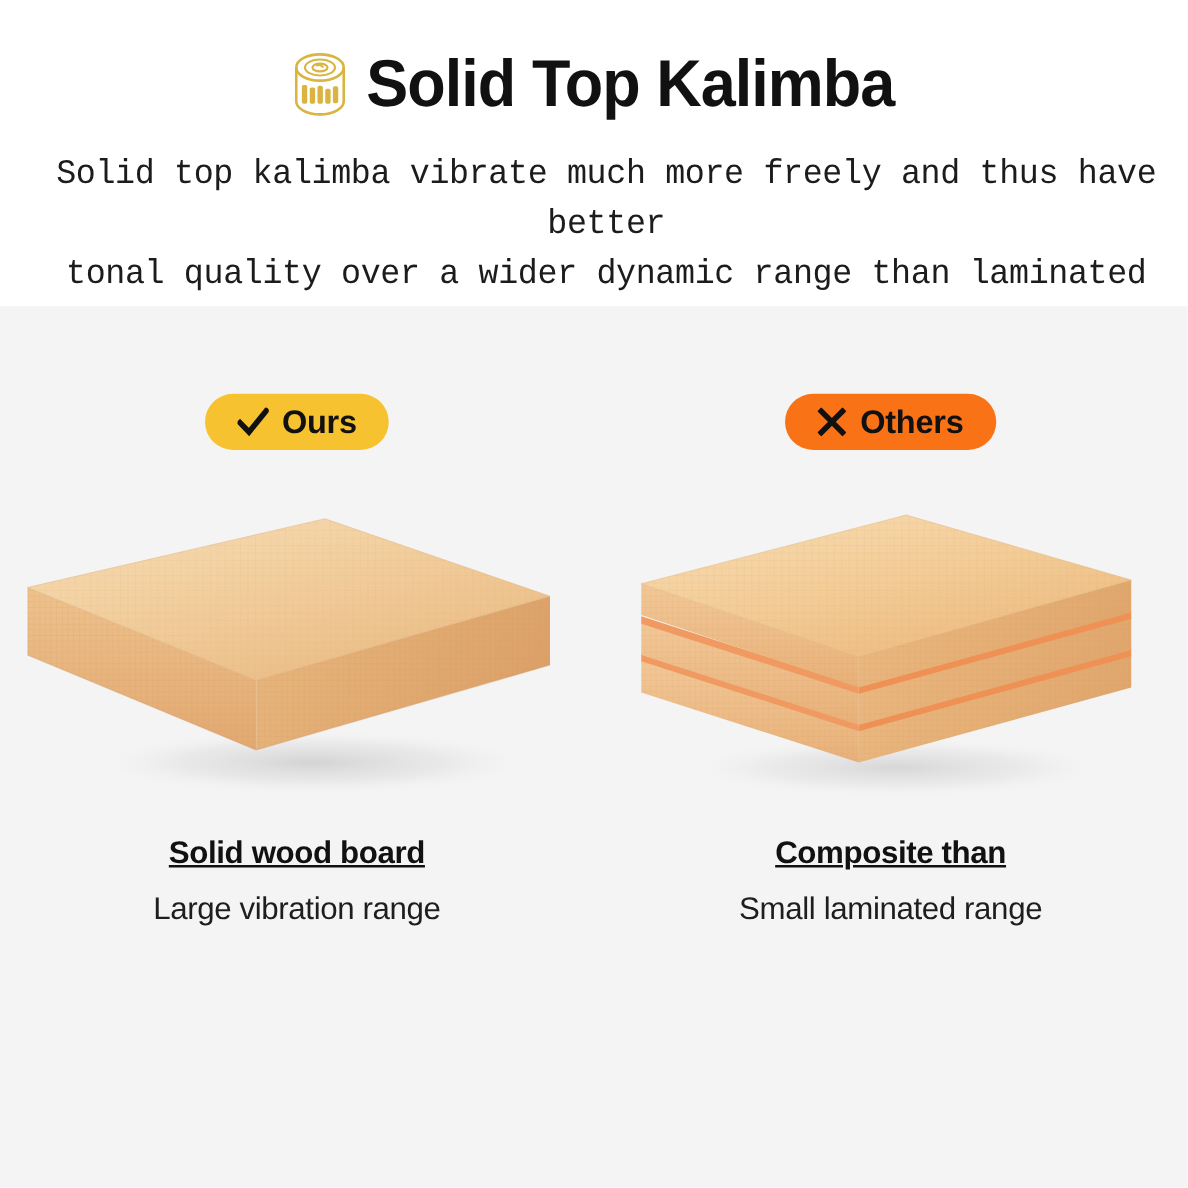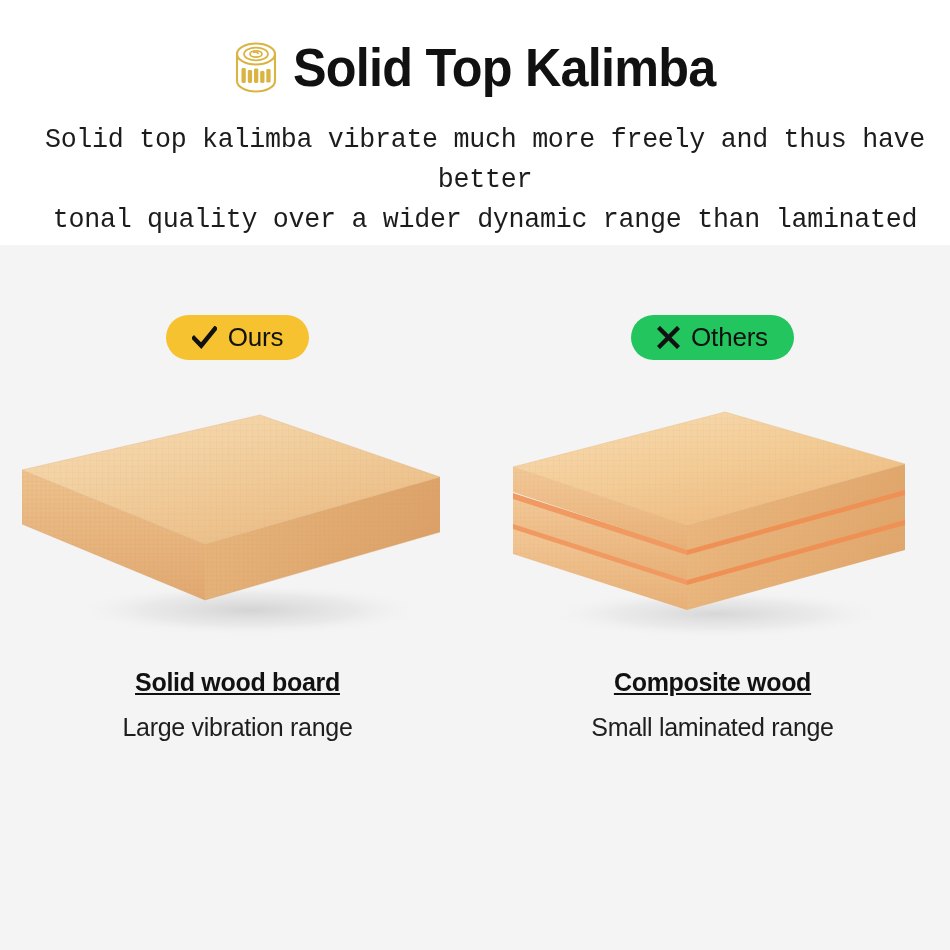--- a/index.html
+++ b/index.html
@@ -43,25 +43,25 @@
     background:#f4f4f4;
   }
   .columns { display:flex; width:950px; }
   .col { width:475px; position:relative; }
 
   
   .badge-wrap { display:flex; justify-content:center; padding-top:70px; }
   .badge {
     display:inline-flex; align-items:center; gap:11px;
     height:45px; padding:0 26px; border-radius:23px;
-    font-size:26px; font-weight:normal; color:#111111;
+    font-size:26px; font-weight:bold; color:#111111;
     letter-spacing:-0.2px; white-space:nowrap;
   }
   .badge.ours   { background:#f6c230; }
-  .badge.others { background:#22c55e; }
+  .badge.others { background:#f97316; }
   .badge .mark { font-size:25px; font-weight:bold; line-height:1; display:block; }
   .badge .mark svg { display:block; }
 
   
   .board-stage {
     position:relative; width:475px; height:270px; margin-top:22px;
   }
   .board-stage svg { position:absolute; left:0; top:0; }
 
   
@@ -563,21 +563,21 @@
             <polygon points="38,85 250,30 430,82 212,143" fill="url(#cGridTop)"></polygon>
             <polygon points="38,85 212,143 212,168 38,110" fill="url(#cFront)"></polygon>
             <polygon points="38,85 212,143 212,168 38,110" fill="url(#cGridFace)"></polygon>
             <polygon points="212,143 430,82 430,108 212,168" fill="url(#cSide)"></polygon>
             <polygon points="212,143 430,82 430,108 212,168" fill="url(#cGridFace)"></polygon>
 
             <polygon points="38,85 250,30 430,82 212,143" fill="none" stroke="#e3b87f" stroke-width="0.8" opacity="0.5"></polygon>
           </svg>
         </div>
 
-        <div class="caption-main">Composite wood</div>
+        <div class="caption-main">Composite than</div>
         <div class="caption-sub">Small laminated range</div>
 
         <div class="wave-wrap">
           <svg width="430" height="110" viewBox="0 0 430 110">
             <defs>
               <linearGradient id="wvR" x1="0" y1="0" x2="0" y2="1">
                 <stop offset="0" stop-color="#d8d8dc"></stop>
                 <stop offset="0.33" stop-color="#84848c"></stop>
                 <stop offset="0.5" stop-color="#63636b"></stop>
                 <stop offset="0.67" stop-color="#84848c"></stop>

